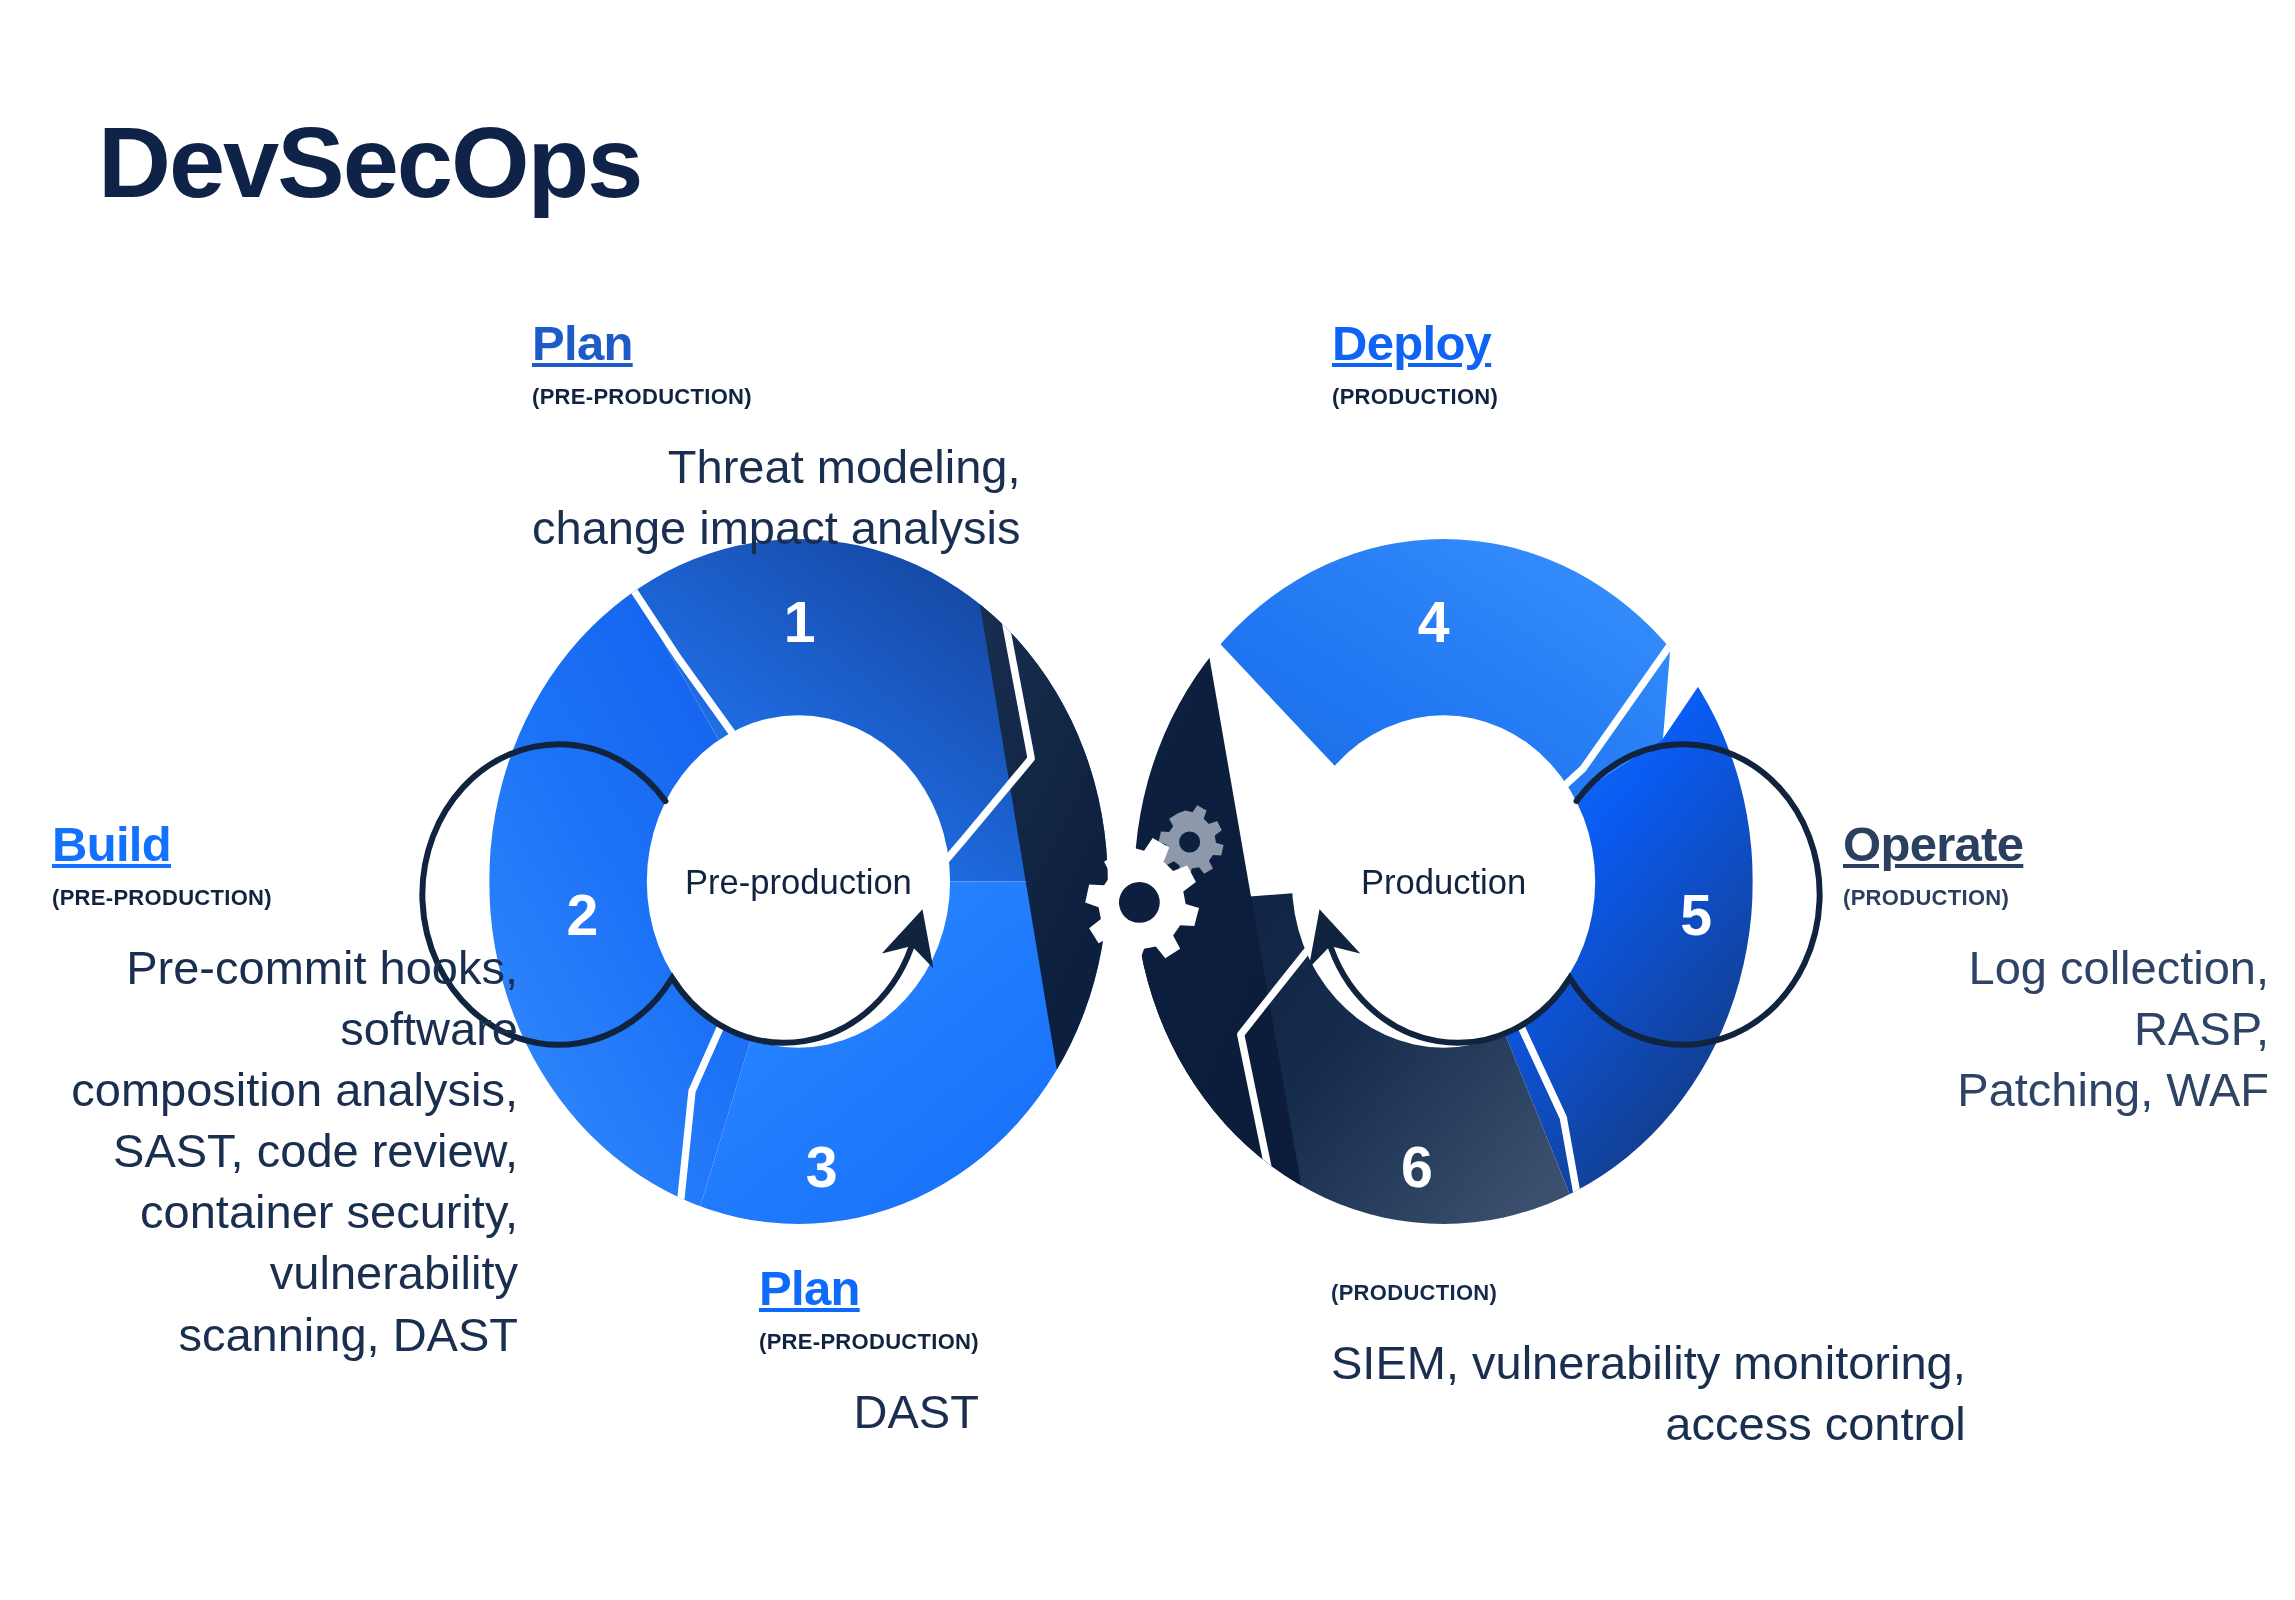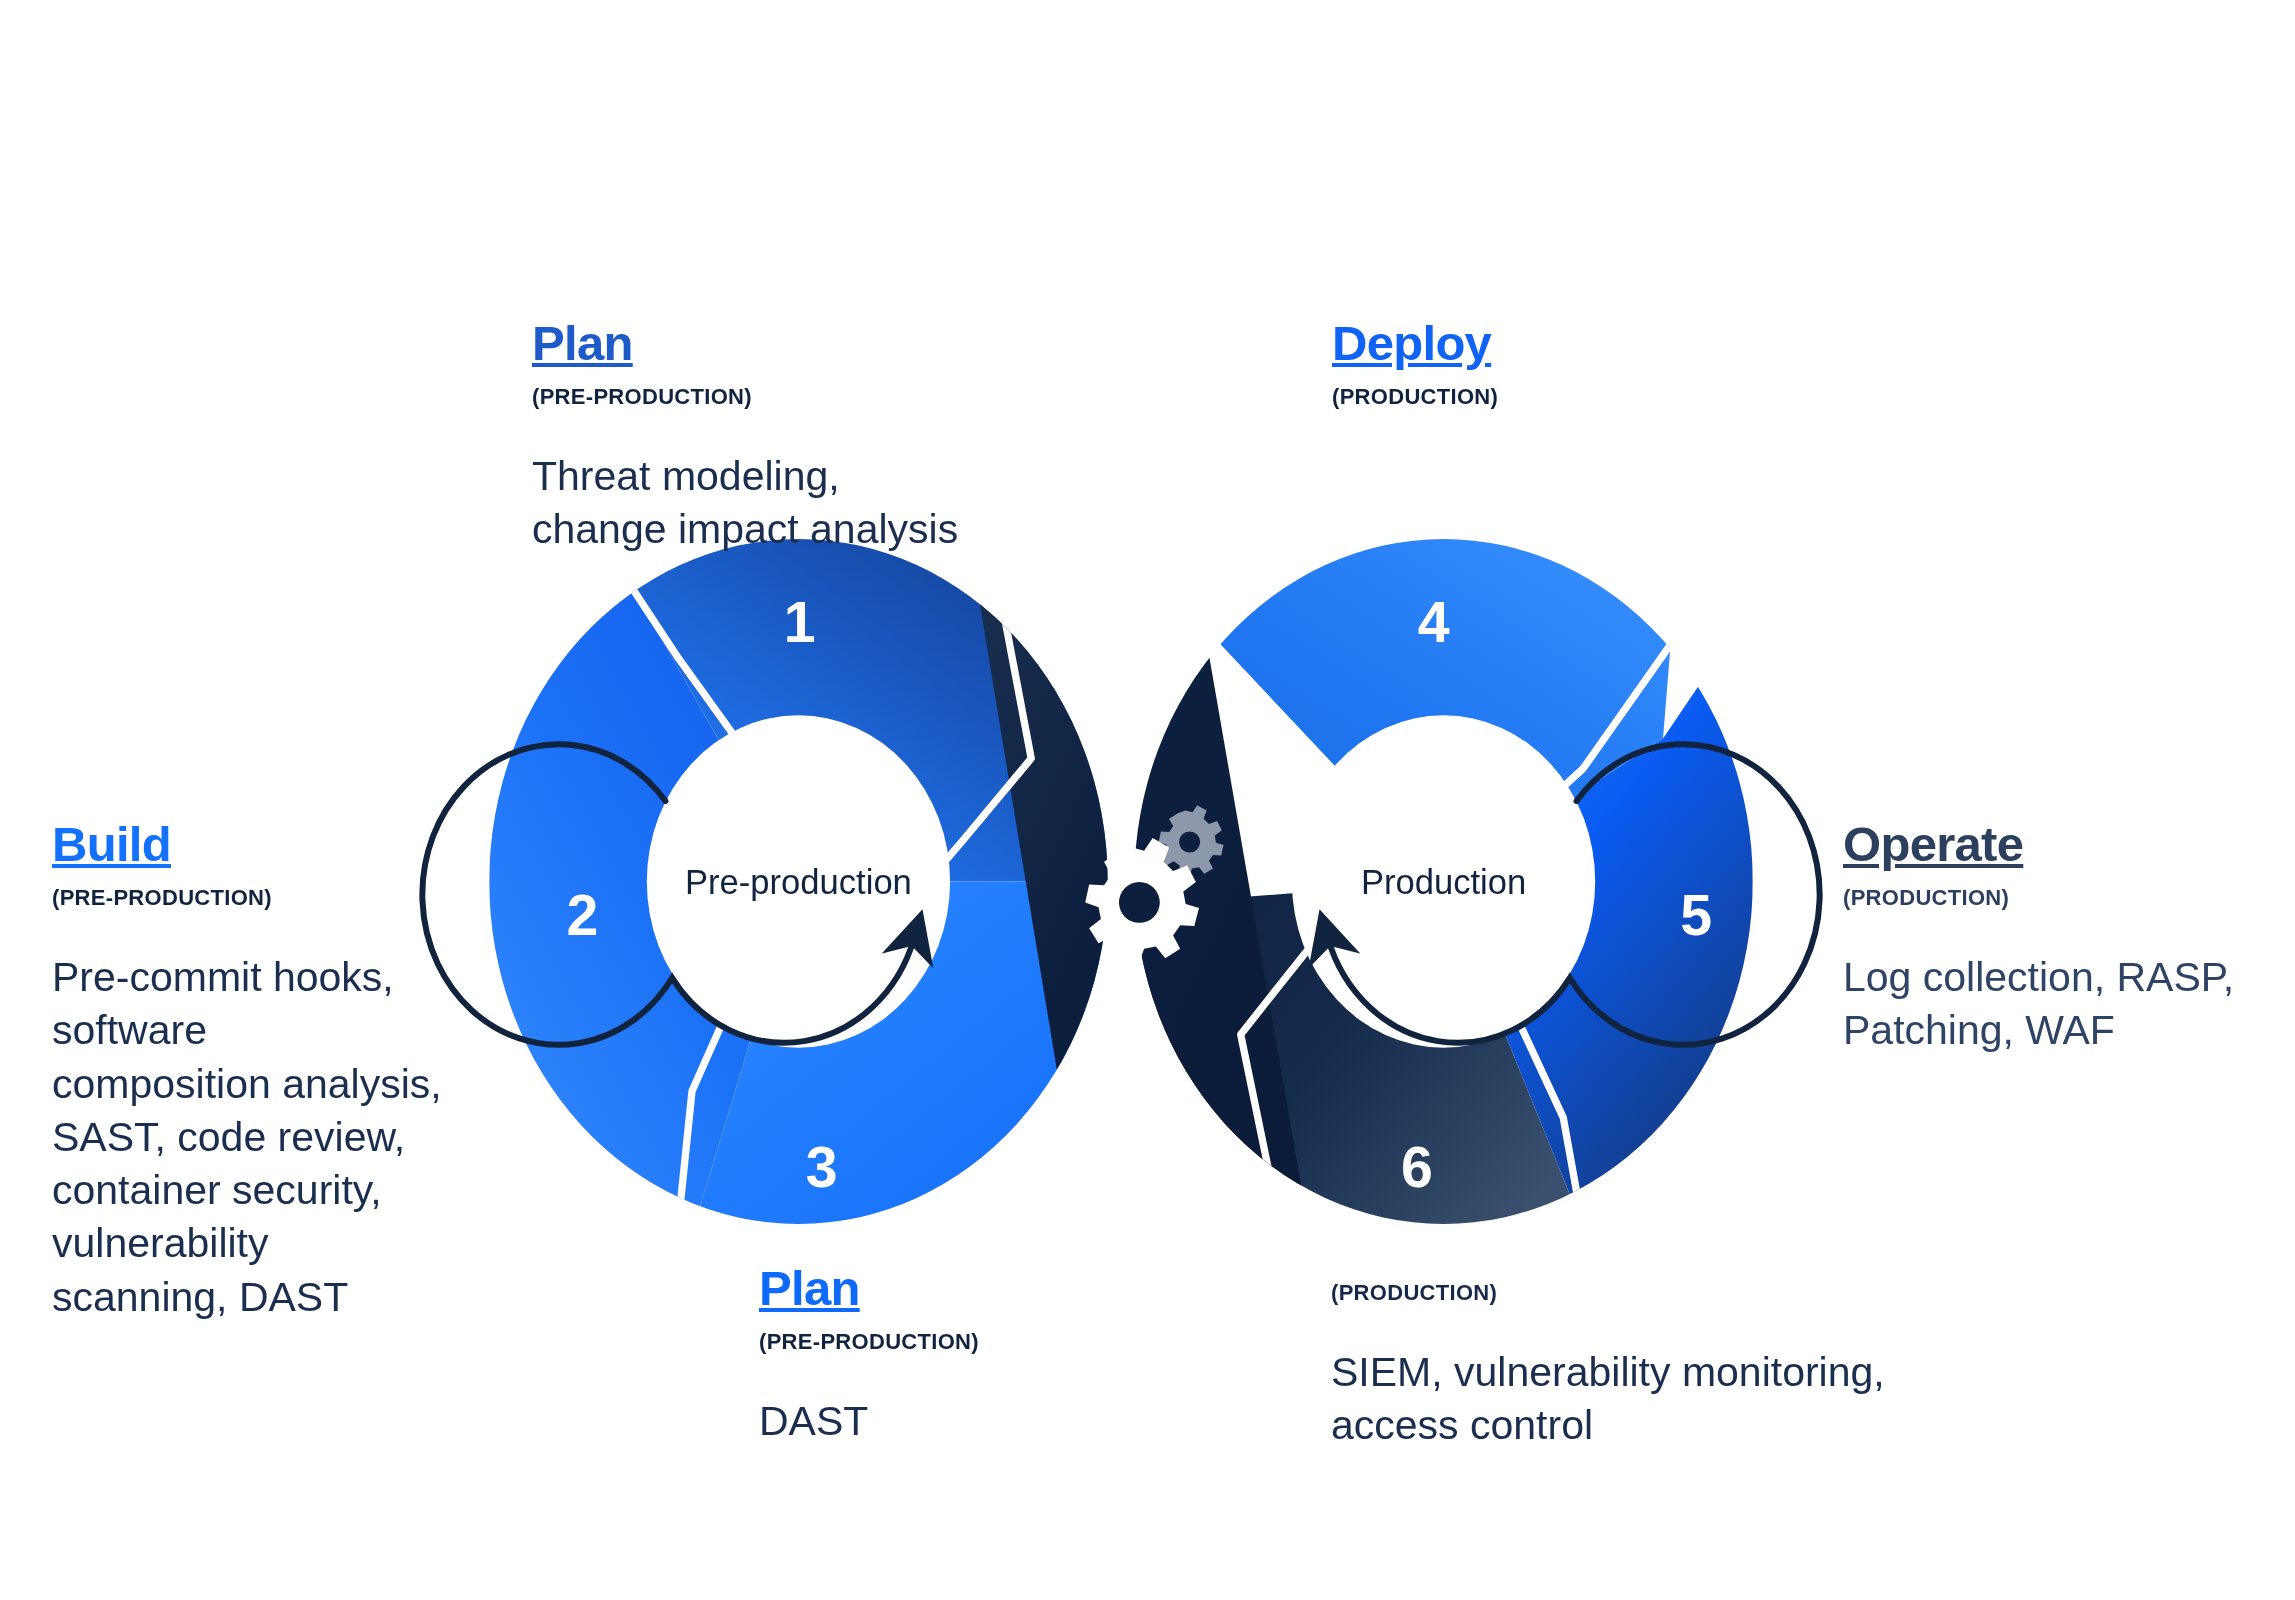--- a/index.html
+++ b/index.html
@@ -50,26 +50,27 @@
   }
   .stage-env {
     font-size: 22px;
     font-weight: 700;
     letter-spacing: 0.3px;
     color: #10233F;
     margin-top: 16px;
     white-space: nowrap;
   }
   .stage-desc {
-    font-size: 41px;
+    font-size: 47px;
     font-weight: 400;
     line-height: 1.30;
     color: #1A2E4F;
-    margin-top: 40px;
+    margin-top: 26px;
     white-space: pre-line;
+    text-align: right;
   }
 
   
   .stage.plan    { left: 532px;  top: 319px;  }
   .stage.plan    .stage-title { color: #1D5BC8; }
 
   .stage.deploy  { left: 1332px; top: 319px;  }
   .stage.deploy  .stage-title { color: #0F63F5; }
 
   .stage.build   { left: 52px;   top: 820px; }
@@ -114,20 +115,21 @@
     font-size: 52px;
     font-weight: 400;
     fill: #10233F;
   }
 </style>
 </head>
 <body>
 
 <div class="canvas">
 
+  <div id="page-title">DevSecOps</div>
 
   <div id="infinity-diagram">
     <svg viewBox="0 0 1990 1030" xmlns="http://www.w3.org/2000/svg">
       <defs>
 
         <linearGradient id="gL1" x1="0" y1="1" x2="1" y2="0.1">
           <stop offset="0" stop-color="#3E9BFF"></stop>
           <stop offset="0.35" stop-color="#1E6BE0"></stop>
           <stop offset="1" stop-color="#11337F"></stop>
         </linearGradient>

